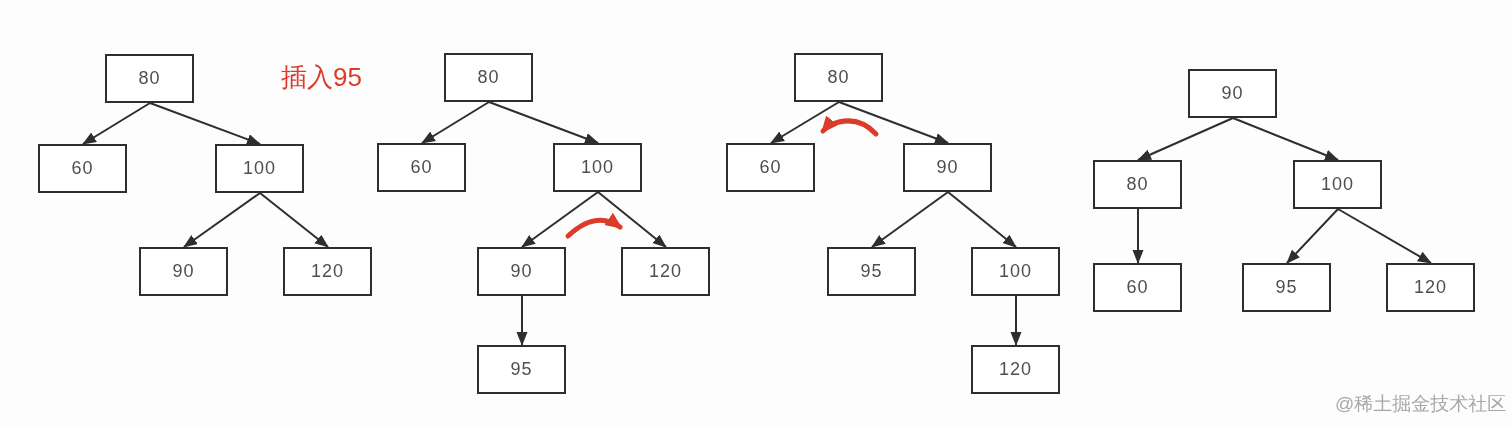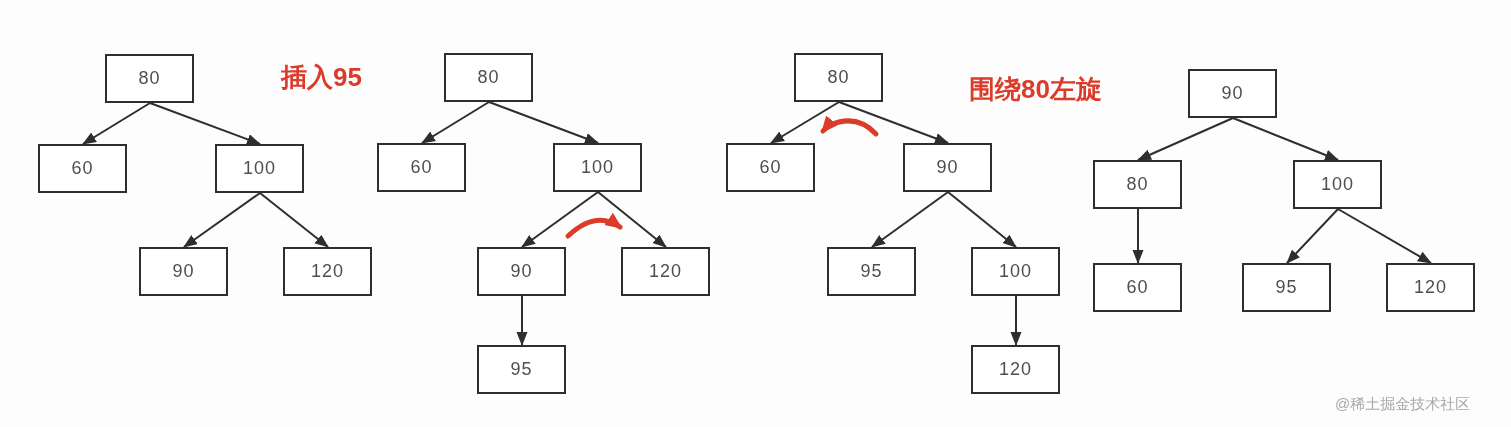--- a/index.html
+++ b/index.html
@@ -33,28 +33,28 @@
     font-size: 18px;
     color: #4f4f4f;
     letter-spacing: 1px;
   }
   .annotation {
     position: absolute;
     color: #dc3b2a;
     font-size: 26px;
     line-height: 30px;
     white-space: nowrap;
-    font-weight: 700;
+    font-weight: 400;
   }
   .watermark {
     position: absolute;
     left: 1335px;
     top: 391px;
     color: #a8a8a8;
-    font-size: 15px;
+    font-size: 19px;
     line-height: 26px;
     white-space: nowrap;
   }
 </style>
 </head>
 <body>
 
 <div class="canvas">
 
   <svg class="edges-layer" width="1511" height="427" viewBox="0 0 1511 427" xmlns="http://www.w3.org/2000/svg">
@@ -115,17 +115,16 @@
   <div class="node" style="left:971px; top:345px">120</div>
 
   <div class="node" style="left:1188px; top:69px">90</div>
   <div class="node" style="left:1093px; top:160px">80</div>
   <div class="node" style="left:1293px; top:160px">100</div>
   <div class="node" style="left:1093px; top:263px">60</div>
   <div class="node" style="left:1242px; top:263px">95</div>
   <div class="node" style="left:1386px; top:263px">120</div>
 
   <div class="annotation" style="left:281px; top:62px">插入95</div>
-  <div class="annotation" style="left:969px; top:74px">围绕80左旋</div>
 
   <div class="watermark">@稀土掘金技术社区</div>
 
 </div>
 
 </body></html>

